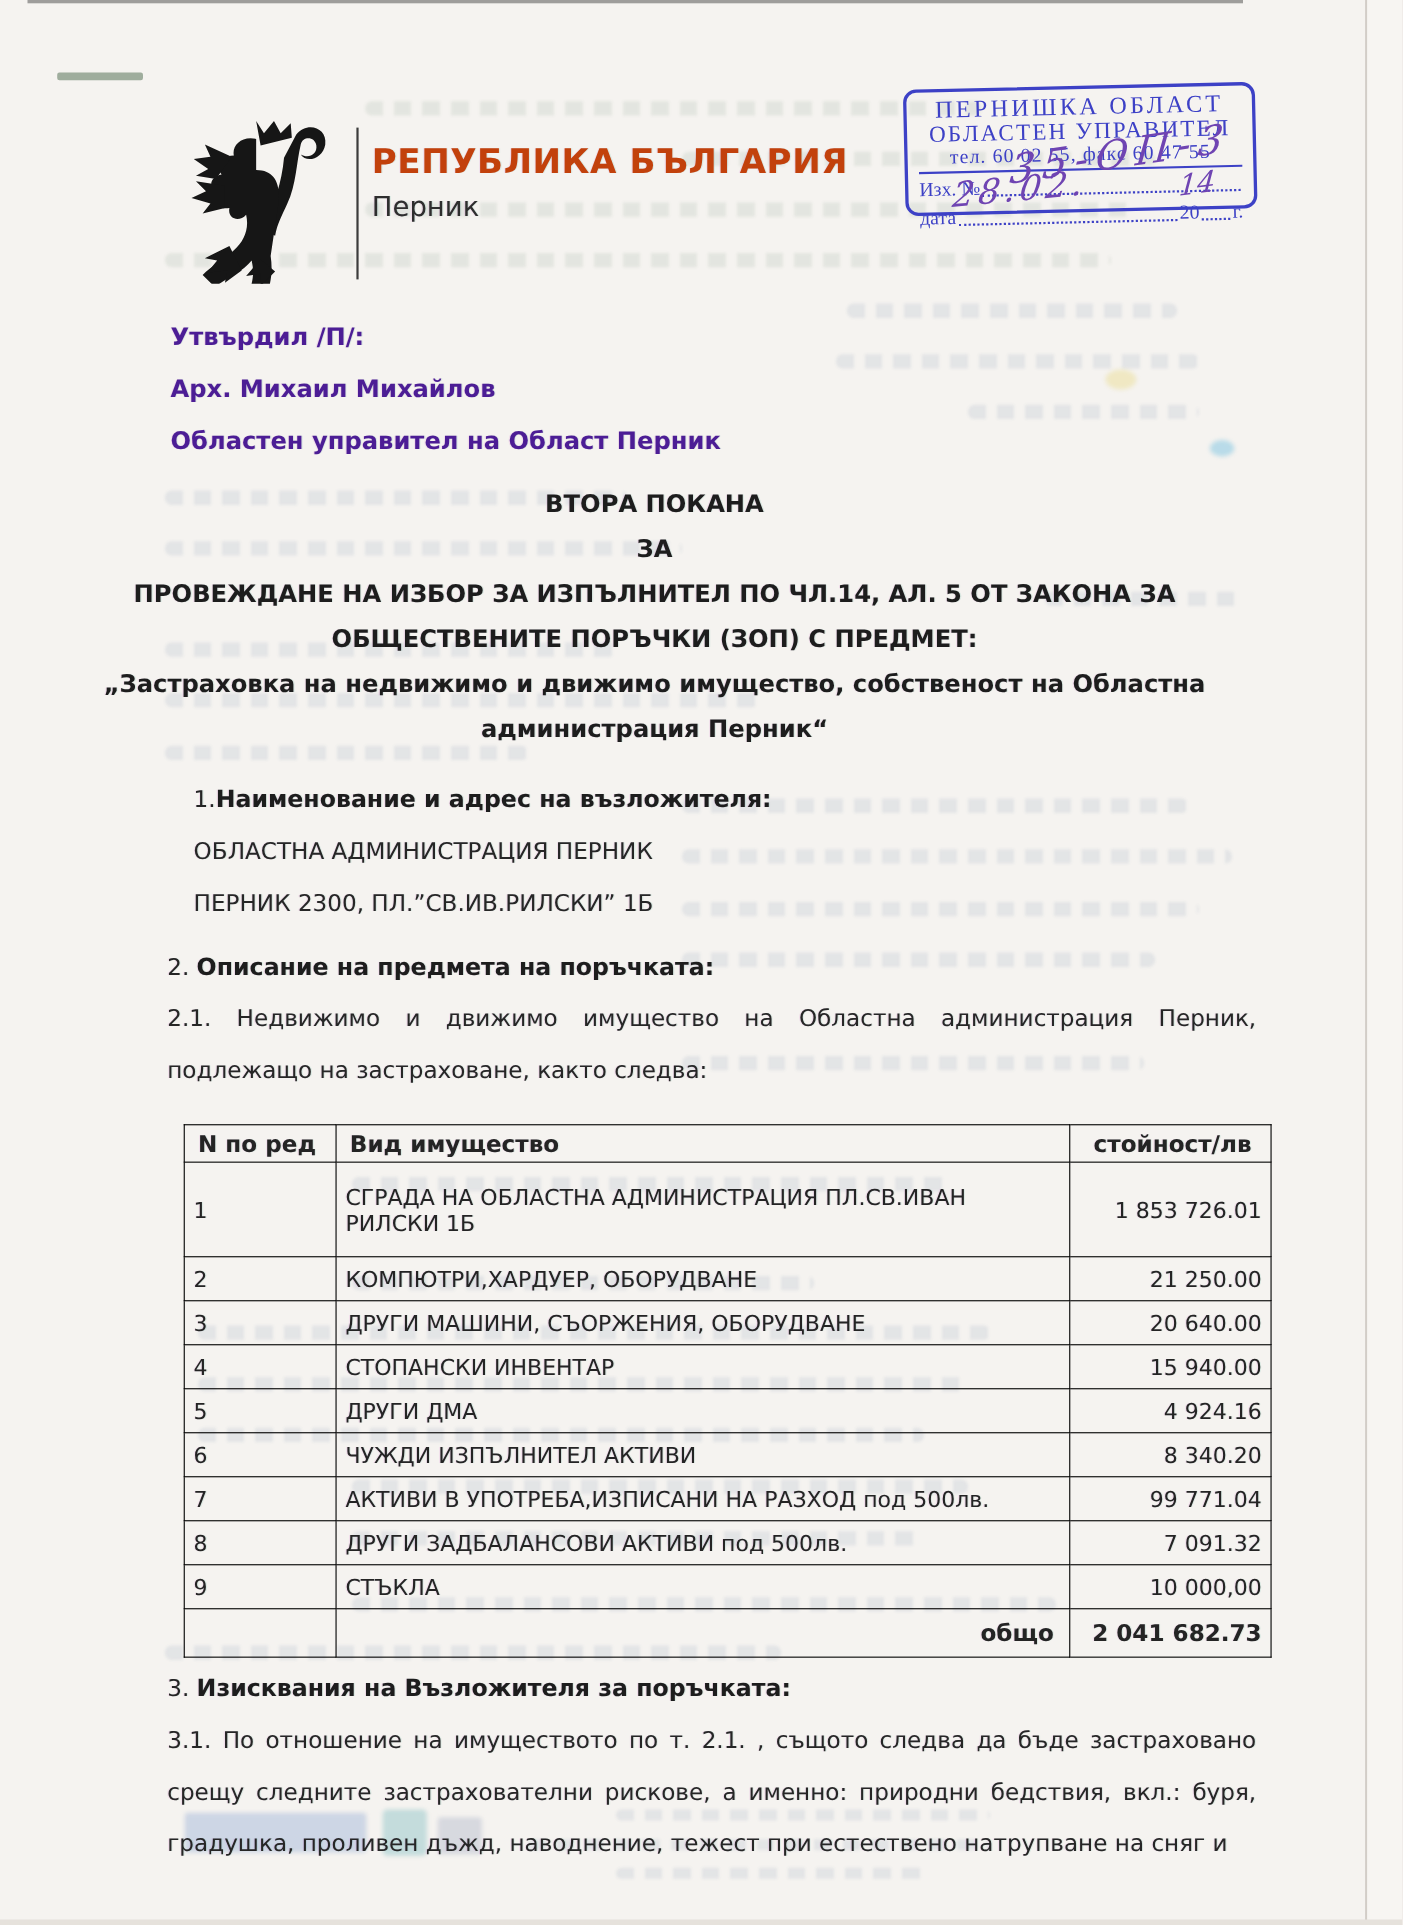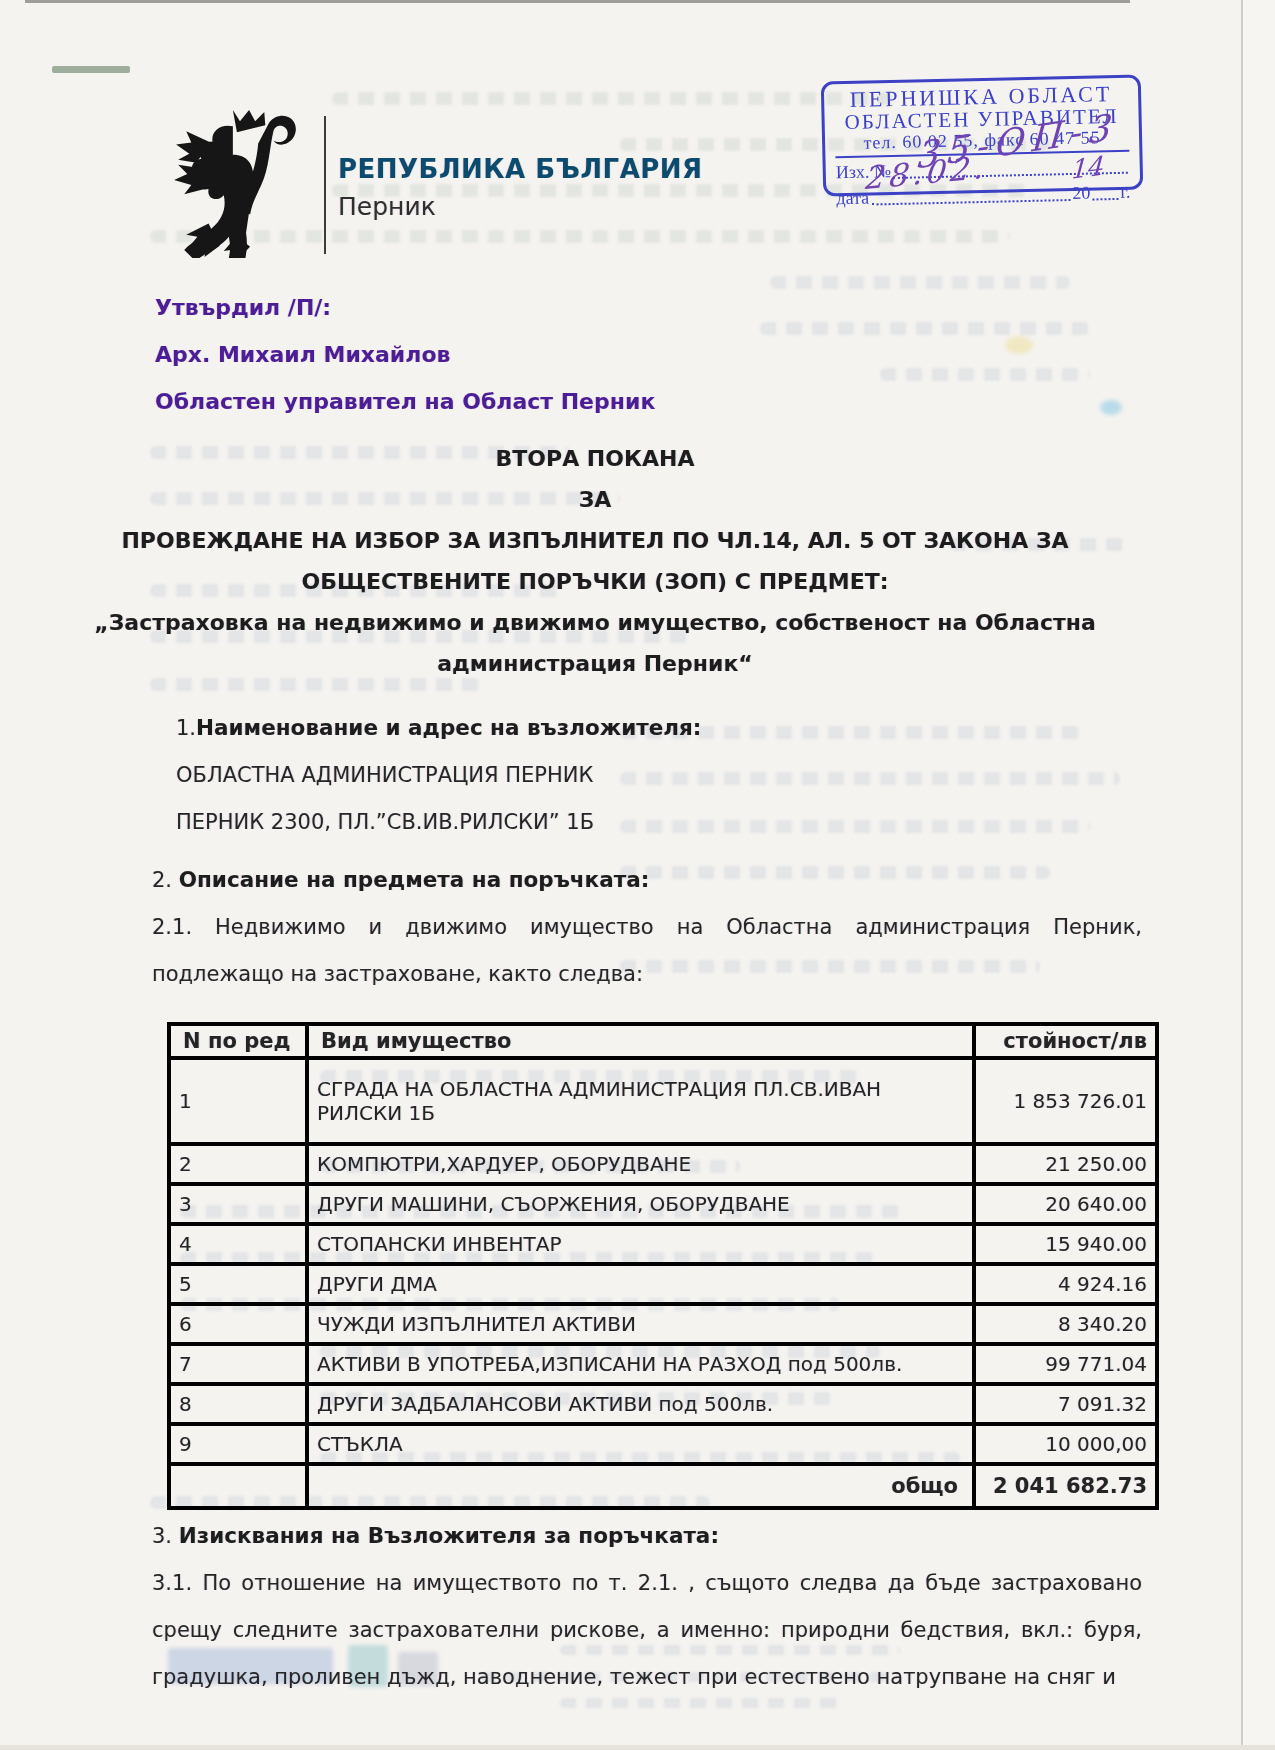--- a/index.html
+++ b/index.html
@@ -24,21 +24,21 @@
   .flag-teal{position:absolute;left:348px;top:1645px;width:40px;height:42px;background:rgba(70,160,170,.28);filter:blur(2px);border-radius:4px;}
   .flag-gray{position:absolute;left:398px;top:1652px;width:40px;height:34px;background:rgba(120,135,170,.24);filter:blur(2px);border-radius:3px;}
 
   .inktext{text-shadow:1px 0 0 rgba(0,150,120,.10),-1px 0 0 rgba(200,0,180,.09);}
 
   
   .logo{position:absolute;left:172px;top:106px;width:142px;height:152px;}
   .logo svg{width:100%;height:100%;}
   .hdr-sep{position:absolute;left:324px;top:116px;width:2px;height:138px;background:#3c3c3c;}
   .hdr{position:absolute;left:338px;top:128px;line-height:1.25;}
-  .hdr .rep{font-size:26px;font-weight:bold;letter-spacing:.5px;color:#0c4a6e;margin-bottom:5px;margin-top:25px;}
+  .hdr .rep{font-size:31px;font-weight:bold;letter-spacing:.5px;color:#c2410c;margin-bottom:5px;}
   .hdr .org{font-size:25px;color:#2e2e2e;margin-bottom:3px;}
   .hdr .city{font-size:25px;color:#2e2e2e;}
 
   
   .stamp{
     position:absolute;left:822px;top:78px;width:320px;height:115px;
     border:3px solid #3d41c6;border-radius:12px;transform:rotate(-1.3deg);
     color:#3d41c6;font-family:"Liberation Serif","DejaVu Serif",serif;
     box-sizing:border-box;padding:4px 10px 2px;
   }
@@ -66,21 +66,21 @@
   .plain{font-weight:normal;color:#262626;}
   .sec2{position:absolute;left:152px;top:856px;width:990px;font-size:21px;line-height:47px;}
   .para{text-align:justify;}
   .sec3{position:absolute;left:152px;top:1512px;width:990px;font-size:21px;line-height:47px;}
 
   
   table.inv{
     position:absolute;left:167px;top:1022px;width:988px;
     border-collapse:collapse;table-layout:fixed;font-size:20px;color:#242424;
   }
-  table.inv td,table.inv th{border:4px solid #000000;padding:2px 8px;vertical-align:middle;box-sizing:border-box;}
+  table.inv td,table.inv th{border:1px solid #000000;padding:2px 8px;vertical-align:middle;box-sizing:border-box;}
   table.inv th{text-align:left;font-size:21px;height:34px;padding-left:12px;}
   .col-n{width:138px;padding-left:12px;}
   .col-t{width:667px;padding-left:14px;}
   .col-v{width:183px;text-align:right;padding-right:10px;}
   tr.r{height:40px;}
   tr.r1{height:86px;}
   tr.total{height:44px;font-weight:bold;font-size:21px;}
   tr.total .lbl{text-align:right;padding-right:14px;border-left:none;}
   td.nb{vertical-align:bottom;padding-bottom:8px;}
 </style>
@@ -193,21 +193,21 @@
   <div class="sec2 inktext">
     <div><span class="sec-num">2.</span> <span class="sec-head">Описание на предмета на поръчката:</span></div>
     <div class="para plain">2.1. Недвижимо и движимо имущество на Областна администрация Перник, подлежащо на застраховане, както следва:</div>
   </div>
 
   <table class="inv inktext">
     <tbody>
         <tr>
       <th class="col-n">N по ред</th>
       <th class="col-t">Вид имущество</th>
-      <th class="col-v" style="text-align:right;">стойност/лв</th>
+      <th class="col-v" style="text-align:center;">стойност/лв</th>
     </tr>
     <tr class="r r1">
       <td class="col-n nb">1</td>
       <td class="col-t">СГРАДА НА ОБЛАСТНА АДМИНИСТРАЦИЯ ПЛ.СВ.ИВАН РИЛСКИ 1Б</td>
       <td class="col-v nb">1 853 726.01</td>
     </tr>
     <tr class="r">
       <td class="col-n">2</td>
       <td class="col-t">КОМПЮТРИ,ХАРДУЕР, ОБОРУДВАНЕ</td>
       <td class="col-v">21 250.00</td>

